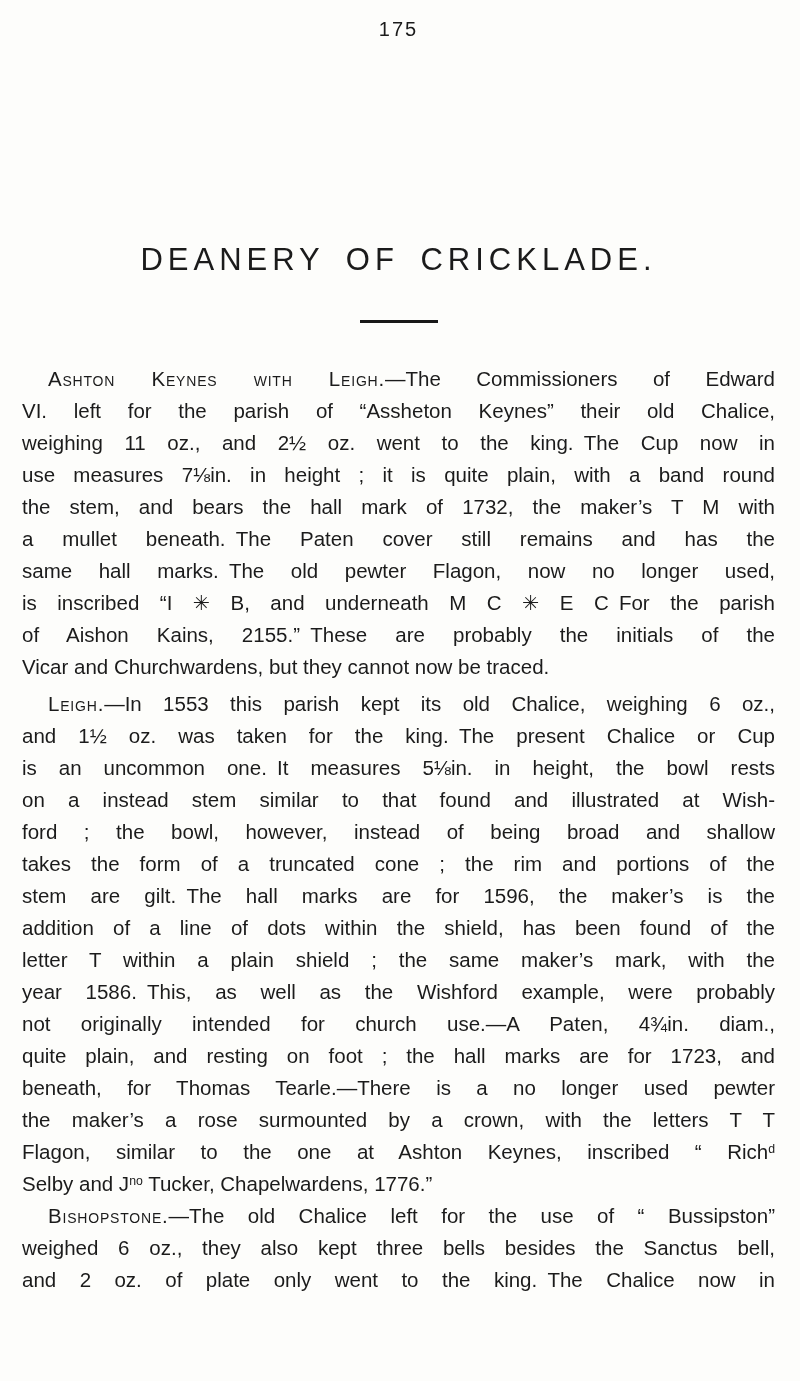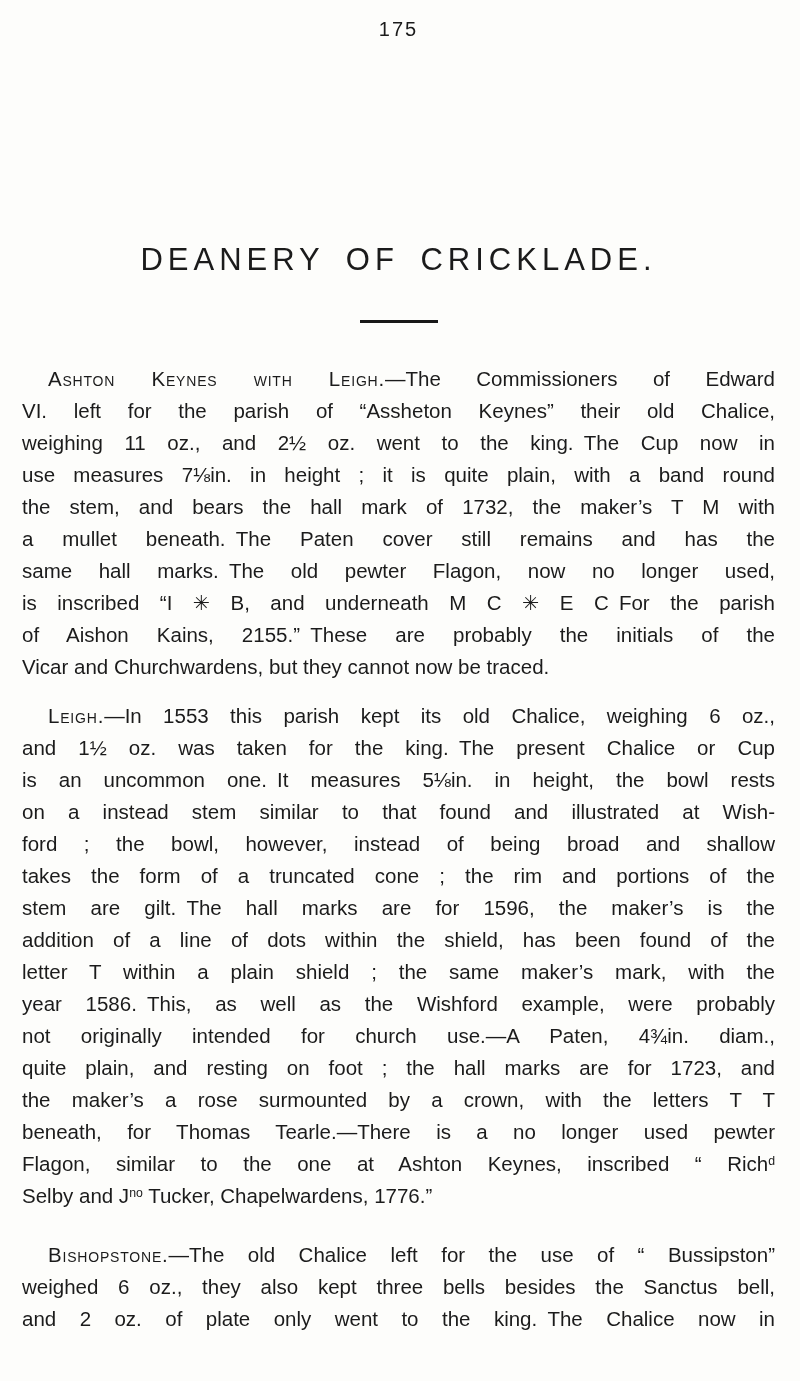--- a/index.html
+++ b/index.html
@@ -36,22 +36,22 @@
     height: 3px;
     background: #181818;
     margin: 42px auto 0 auto;
   }
   .text {
     margin-top: 40px;
     font-size: 20.5px;
     line-height: 32px;
   }
   .para { margin: 0; }
-  .para.gap-sm { margin-top: 17px; }
-  .para.gap-md { margin-top: 27px; }
+  .para.gap-sm { margin-top: 5px; }
+  .para.gap-md { }
   .line {
     text-align: justify;
     text-align-last: justify;
     white-space: normal;
   }
   .line.first { text-indent: 26px; }
   .line.lastline { text-align-last: left; }
   .lead {
     font-variant: small-caps;
     letter-spacing: 0.8px;
@@ -88,22 +88,22 @@
         <div class="line"><span>is an uncommon one. It measures 5⅛in. in height, the bowl rests</span></div>
         <div class="line"><span>on a instead stem similar to that found and illustrated at Wish-</span></div>
         <div class="line"><span>ford ; the bowl, however, instead of being broad and shallow</span></div>
         <div class="line"><span>takes the form of a truncated cone ; the rim and portions of the</span></div>
         <div class="line"><span>stem are gilt. The hall marks are for 1596, the maker’s is the</span></div>
         <div class="line"><span>addition of a line of dots within the shield, has been found of the</span></div>
         <div class="line"><span>letter T within a plain shield ; the same maker’s mark, with the</span></div>
         <div class="line"><span>year 1586. This, as well as the Wishford example, were probably</span></div>
         <div class="line"><span>not originally intended for church use.—A Paten, 4¾in. diam.,</span></div>
         <div class="line"><span>quite plain, and resting on foot ; the hall marks are for 1723, and</span></div>
+        <div class="line"><span>beneath, for Thomas Tearle.—There is a no longer used pewter</span></div>
         <div class="line"><span>the maker’s a rose surmounted by a crown, with the letters T T</span></div>
-        <div class="line"><span>beneath, for Thomas Tearle.—There is a no longer used pewter</span></div>
         <div class="line"><span>Flagon, similar to the one at Ashton Keynes, inscribed “ Rich</span><span class="sup">d</span></div>
         <div class="line lastline"><span>Selby and J</span><span class="sup">no</span><span> Tucker, Chapelwardens, 1776.”</span></div>
       </div>
       <div class="para gap-md">
         <div class="line first"><span class="lead">Bishopstone.</span><span>—The old Chalice left for the use of “ Bussipston”</span></div>
         <div class="line"><span>weighed 6 oz., they also kept three bells besides the Sanctus bell,</span></div>
         <div class="line"><span>and 2 oz. of plate only went to the king. The Chalice now in</span></div>
       </div>
     </div>
 </div>

